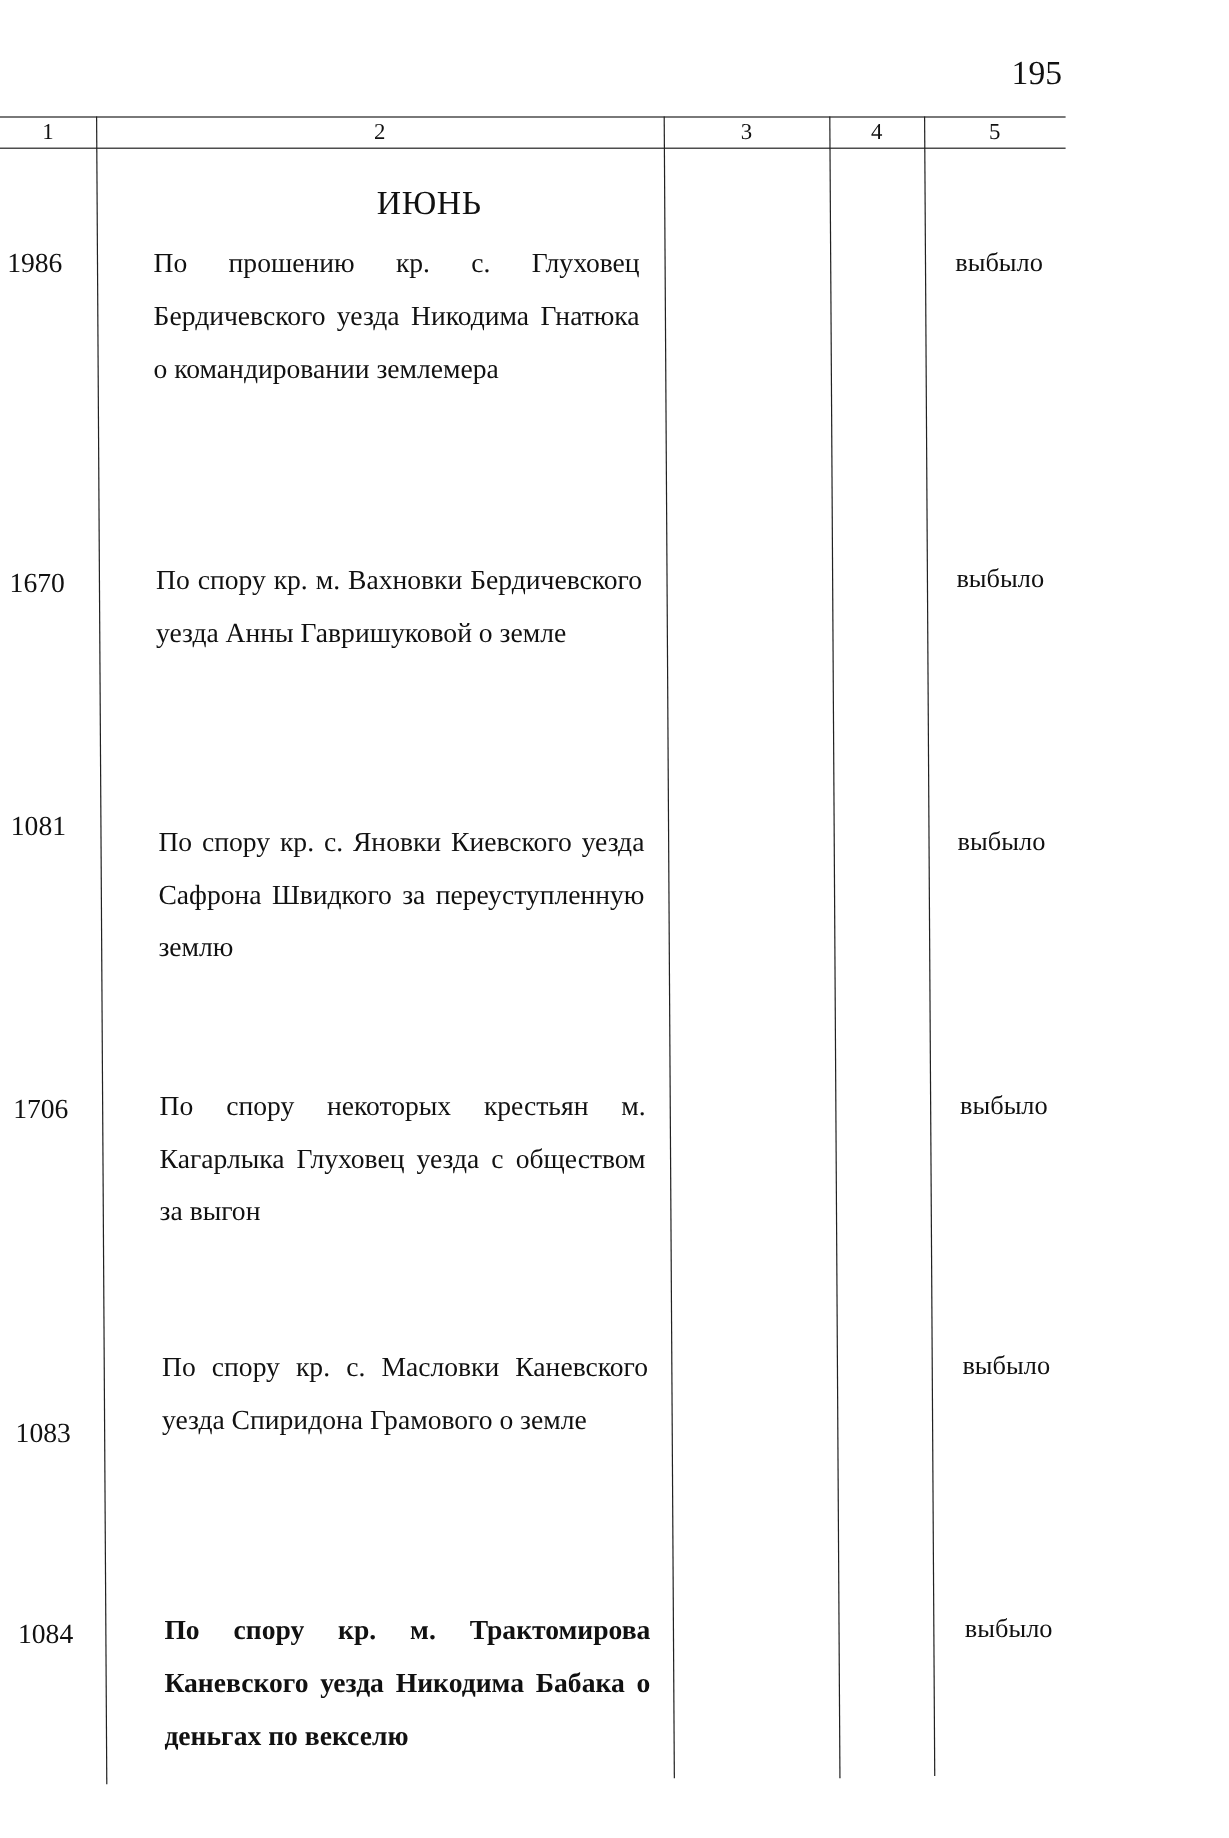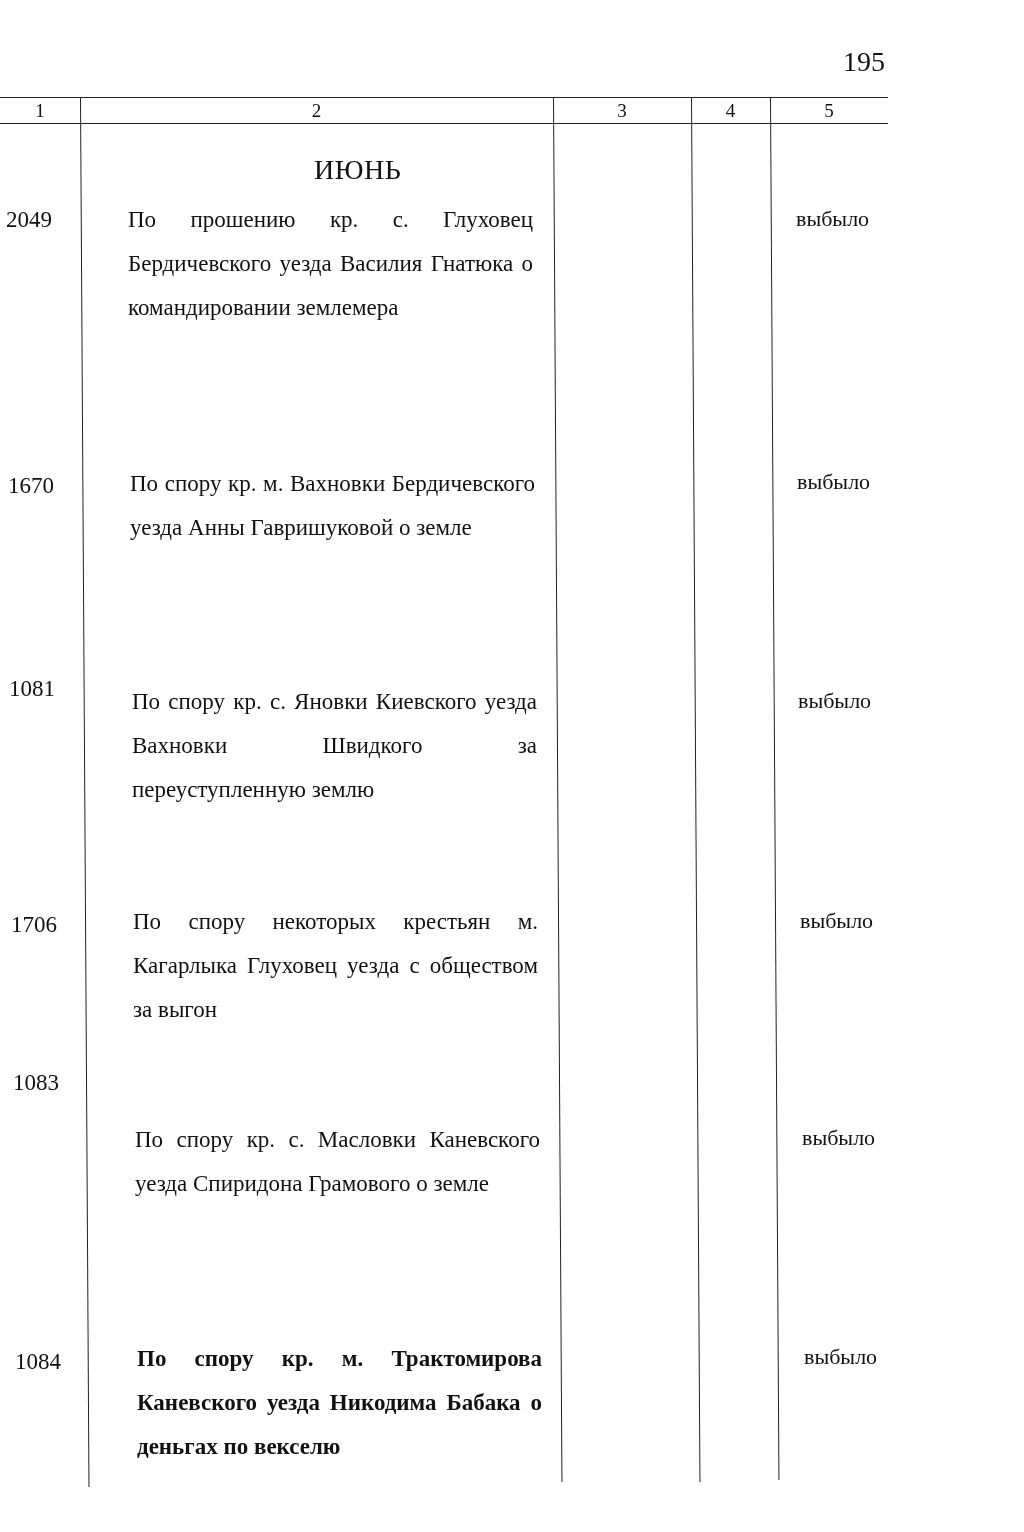--- a/index.html
+++ b/index.html
@@ -30,45 +30,45 @@
 
 <div class="hdr" style="left:0; width:80px;">1</div>
 <div class="hdr" style="left:80px; width:473px;">2</div>
 <div class="hdr" style="left:553px; width:138px;">3</div>
 <div class="hdr" style="left:691px; width:79px;">4</div>
 <div class="hdr" style="left:770px; width:118px;">5</div>
 
 <div class="month">ИЮНЬ</div>
 
 <div>
-  <div class="num" style="top:207px; left:6px;">2049</div>
-  <div class="desc" style="top:198px; left:128px;">По прошению кр. с. Глуховец Бердичевского уезда Василия Гнатюка о командировании землемера</div>
+  <div class="num" style="top:207px; left:6px;">1986</div>
+  <div class="desc" style="top:198px; left:128px;">По прошению кр. с. Глуховец Бердичевского уезда Никодима Гнатюка о командировании землемера</div>
   <div class="status" style="top:206px; left:796px;">выбыло</div>
 </div>
 
 <div>
   <div class="num" style="top:473px; left:8px;">1670</div>
   <div class="desc" style="top:462px; left:130px;">По спору кр. м. Вахновки Бердичевского уезда Анны Гавришуковой о земле</div>
   <div class="status" style="top:469px; left:797px;">выбыло</div>
 </div>
 
 <div>
   <div class="num" style="top:676px; left:9px;">1081</div>
-  <div class="desc" style="top:680px; left:132px;">По спору кр. с. Яновки Киевского уезда Вахновки Швидкого за переуступленную землю</div>
+  <div class="desc" style="top:680px; left:132px;">По спору кр. с. Яновки Киевского уезда Сафрона Швидкого за переуступленную землю</div>
   <div class="status" style="top:688px; left:798px;">выбыло</div>
 </div>
 
 <div>
   <div class="num" style="top:912px; left:11px;">1706</div>
   <div class="desc" style="top:900px; left:133px;">По спору некоторых крестьян м. Кагарлыка Глуховец уезда с обществом за выгон</div>
   <div class="status" style="top:908px; left:800px;">выбыло</div>
 </div>
 
 <div>
-  <div class="num" style="top:1070px; left:13px;">1083</div>
+  <div class="num" style="top:1182px; left:13px;">1083</div>
   <div class="desc" style="top:1118px; left:135px;">По спору кр. с. Масловки Каневского уезда Спиридона Грамового о земле</div>
   <div class="status" style="top:1125px; left:802px;">выбыло</div>
 </div>
 
 <div>
   <div class="num" style="top:1349px; left:15px;">1084</div>
   <div class="desc" style="top:1337px; left:137px;font-weight:bold;">По спору кр. м. Трактомирова Каневского уезда Никодима Бабака о деньгах по векселю</div>
   <div class="status" style="top:1344px; left:804px;">выбыло</div>
 </div>
 

